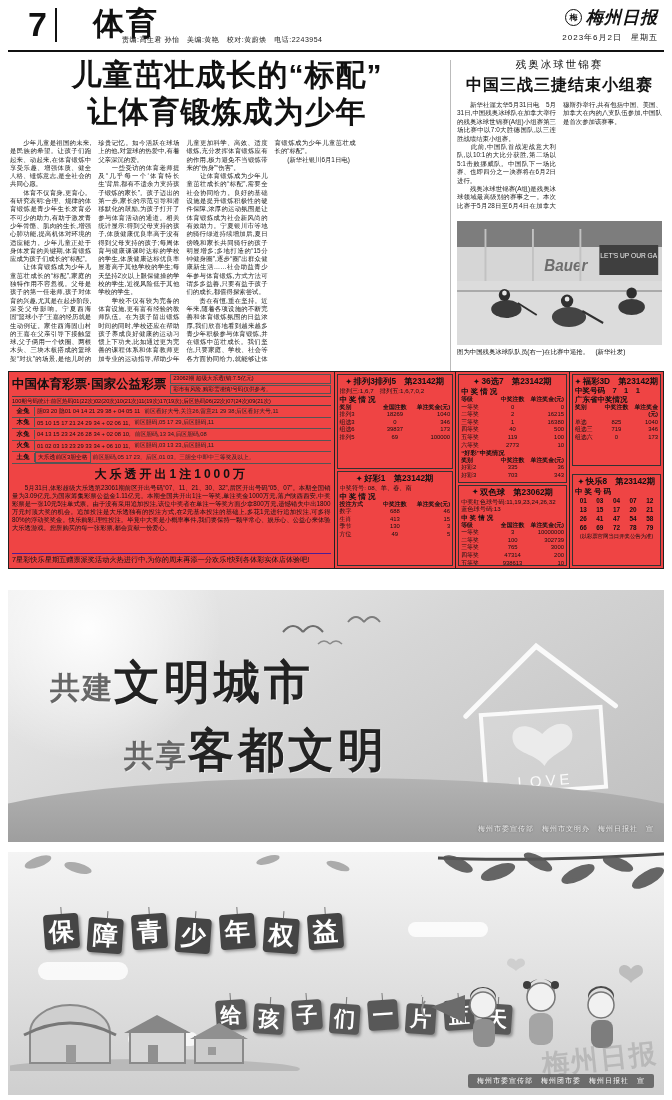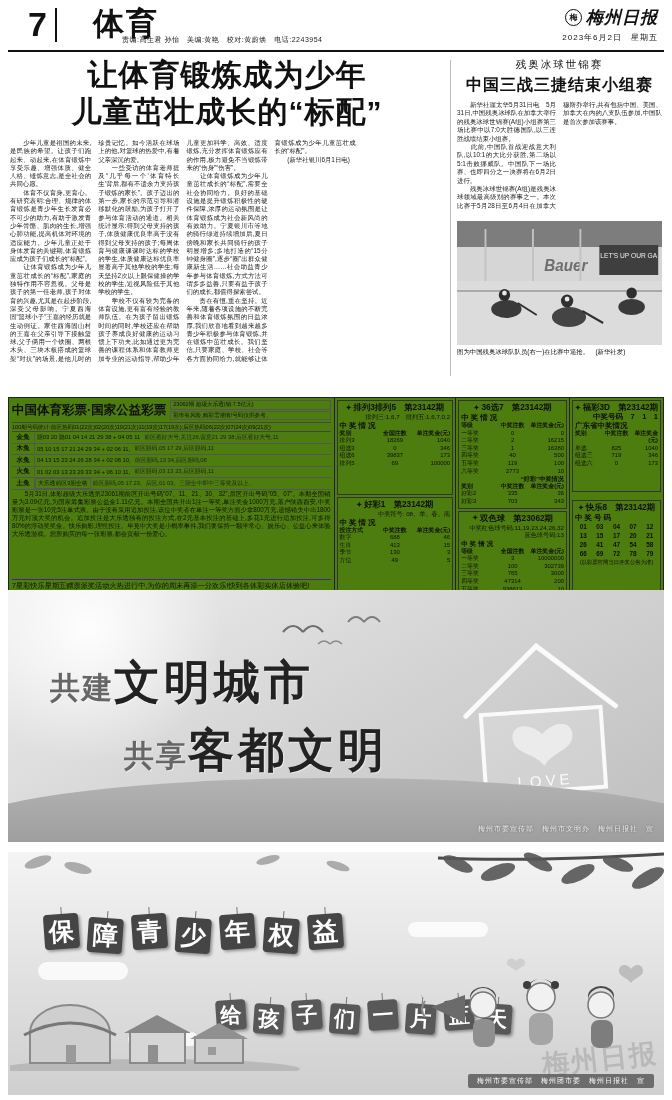--- a/index.html
+++ b/index.html
@@ -28,41 +28,41 @@
             font-family:"Liberation Sans",sans-serif;}
   .abody{margin-top:9px;height:228px;column-count:5;column-gap:7px;column-fill:auto;
          font-size:6.4px;line-height:8.3px;text-align:justify;white-space:pre-line;color:#1a1a1a;}
   .kicker{font-size:10.5px;text-align:center;letter-spacing:2px;margin-top:2px;}
   .h2{font-size:16px;font-weight:900;text-align:center;letter-spacing:1px;margin:3px 0 5px 0;}
   .hbody{height:116px;column-count:2;column-gap:7px;column-fill:auto;font-size:6.4px;line-height:8.4px;
          text-align:justify;white-space:pre-line;color:#1a1a1a;}
   .photo{margin-top:4px;width:100%;height:124px;background:#a9a9a9;position:relative;}
   .caption{font-size:6.4px;line-height:8px;margin-top:3px;text-align:justify;}
   
-  .lottery{position:absolute;top:397px;left:8px;right:8px;height:196px;border:1.5px solid #222;display:flex;background:#4d7c0f;}
+  .lottery{position:absolute;top:371px;left:8px;right:8px;height:196px;border:1.5px solid #222;display:flex;background:#ef4444;}
   .lcol1{width:325px;border-right:1px solid #222;display:flex;flex-direction:column;padding:2px 3px;}
   .lt-head{display:flex;align-items:center;gap:4px;}
   .lt-title{font-size:12.5px;font-weight:900;white-space:nowrap;}
   .lt-sub{flex:1;display:flex;flex-direction:column;gap:1px;}
   .lt-sub div{border:1px solid #555;font-size:5.6px;padding:0 2px;line-height:7.5px;white-space:nowrap;overflow:hidden;}
   .lt-stats{border-top:1px solid #444;border-bottom:1px solid #444;font-size:5.6px;line-height:8px;margin-top:2px;white-space:nowrap;overflow:hidden;}
   .zrow{display:flex;border-bottom:1px solid #555;min-height:10.5px;align-items:center;}
   .zlabel{width:22px;border-right:1px solid #555;font-size:6.5px;font-weight:bold;text-align:center;}
   .znum{font-size:5.8px;padding:0 2px;white-space:nowrap;}
   .znote{font-size:5.8px;padding:0 2px;color:#222;white-space:nowrap;overflow:hidden;flex:1;}
   .dlt-h{font-size:12px;font-weight:900;text-align:center;letter-spacing:3px;margin:2px 0 1px 0;}
   .dlt-b{font-size:6.3px;line-height:8.1px;text-align:justify;white-space:pre-line;flex:1;overflow:hidden;}
   .lt-bar{border-top:1px solid #4c1d95;font-size:7.2px;line-height:12px;white-space:nowrap;overflow:hidden;}
   .lcol{border-right:1px solid #222;display:flex;flex-direction:column;padding:2px;gap:2px;}
   .lcol:last-child{border-right:none;gap:8px;}
   .lcol2{width:119px;}.lcol3{width:111px;}.lcol4{flex:1;}
   .lbox{border:1px solid #333;flex:1;padding:1px 2px;overflow:hidden;}
   .lbox-title{display:flex;align-items:center;gap:2px;font-size:8.3px;font-weight:900;justify-content:center;white-space:nowrap;}
   .licon{font-size:7px;}
-  .lline{font-size:6.2px;text-align:right;line-height:7.5px;white-space:nowrap;overflow:hidden;}
+  .lline{font-size:6.2px;text-align:left;line-height:7.5px;white-space:nowrap;overflow:hidden;}
   .lsec{font-size:7.5px;font-weight:bold;letter-spacing:2px;line-height:9px;}
   .trow{display:flex;font-size:5.9px;line-height:7.6px;}
   .trow span{flex:1;}
   .trow span:first-child{text-align:left;}
   .trow span:nth-child(2){text-align:center;}
   .trow span:last-child{text-align:right;}
   .thead{font-weight:bold;}
   .grid5 .trow span{text-align:center !important;font-weight:bold;font-size:6.4px;line-height:9px;}
   .footnote{font-size:5.4px;text-align:center;margin-top:1px;white-space:nowrap;}
   
@@ -118,22 +118,22 @@
         <div class="mname">梅州日报</div>
       </div>
       <div class="hdate">2023年6月2日　星期五</div>
     </div>
   </div>
   <div class="hdr-rule"></div>
 
   <div class="articles">
     <div class="art-left">
       <div class="headline">
+        <div>儿童茁壮成长的“标配”</div>
         <div>让体育锻炼成为少年</div>
-        <div>儿童茁壮成长的“标配”</div>
       </div>
       <div class="abody">　　少年儿童是祖国的未来,是民族的希望。让孩子们跑起来、动起来,在体育锻炼中享受乐趣、增强体质、健全人格、锤炼意志,是全社会的共同心愿。
 　　体育不仅育身,更育心。有研究表明:合理、规律的体育锻炼是青少年生长发育必不可少的助力,有助于激发青少年骨骼、肌肉的生长,增强心肺功能,提高机体对环境的适应能力。少年儿童正处于身体发育的关键期,体育锻炼应成为孩子们成长的“标配”。
 　　让体育锻炼成为少年儿童茁壮成长的“标配”,家庭的独特作用不容忽视。父母是孩子的第一任老师,孩子对体育的兴趣,尤其是在起步阶段,深受父母影响。宁夏西海固“篮球小子”王嘉的经历就是生动例证。家住西海固山村的王嘉在父亲引导下接触篮球,父子俩用一个铁圈、两根木头、三块木板搭成的篮球架“对抗”的场景,是他儿时的珍贵记忆。如今活跃在球场上的他,对篮球的热爱中,有着父亲深沉的爱。
 　　一些受访的体育老师提及“几乎每一个‘体育特长生’背后,都有不遗余力支持孩子锻炼的家长”。孩子迈出的第一步,家长的示范引导和潜移默化的鼓励,为孩子打开了参与体育活动的通道。相关统计显示:得到父母支持的孩子,体质健康优良率高于没有得到父母支持的孩子;每周体育与健康课课时达标的学校的学生,体质健康达标优良率显著高于其他学校的学生;每天坚持2次以上眼保健操的学校的学生,近视风险低于其他学校的学生。
 　　学校不仅有较为完备的体育设施,更有富有经验的教师队伍。在为孩子留出锻炼时间的同时,学校还应在帮助孩子养成良好健康的运动习惯上下功夫,比如通过更为完善的课程体系和体育教师更加专业的运动指导,帮助少年儿童更加科学、高效、适度锻炼,充分发挥体育锻炼应有的作用,极力避免不当锻炼带来的“伤身”“伤害”。
 　　让体育锻炼成为少年儿童茁壮成长的“标配”,需要全社会协同给力。良好的基础设施是提升锻炼积极性的硬件保障,浓厚的运动氛围是让体育锻炼成为社会新风尚的有效助力。宁夏银川市等地的骑行绿道持续增加后,夏日傍晚和家长共同骑行的孩子明显增多;多地打造的“15分钟健身圈”,逐步“圈”出群众健康新生活……社会助益青少年参与体育锻炼,方式方法可谓多多益善,只要有益于孩子们的成长,都值得探索尝试。
 　　贵在有恒,重在坚持。近年来,随着各项设施的不断完善和体育锻炼氛围的日益浓厚,我们欣喜地看到越来越多青少年积极参与体育锻炼,并在锻炼中茁壮成长。我们坚信,只要家庭、学校、社会等各方面协同给力,就能够让体育锻炼成为少年儿童茁壮成长的“标配”。
 　　(新华社银川6月1日电)</div>
     </div>
@@ -205,20 +205,21 @@
           <span class="zlabel">火兔</span>
           <span class="znum">01 02 03 13 23 29 33 34 + 06 10 11,</span>
           <span class="znote">前区胆码,03 13 23,后区胆码,11</span>
         </div>
         <div class="zrow">
           <span class="zlabel">土兔</span>
           <span class="znum" style="border:1px solid #555;">大乐透前区3胆全格</span>
           <span class="znote">前区胆码,05 17 23。后区,01 03。三胆全中即中三等奖及以上。</span>
         </div>
       </div>
+      <div class="dlt-h">大乐透开出1注1000万</div>
       <div class="dlt-b">　　5月31日,体彩超级大乐透第23061期前区开出号码“07、11、21、30、32”,后区开出号码“05、07”。本期全国销量为3.09亿元,为国家筹集彩票公益金1.11亿元。本期全国共开出1注一等奖,单注奖金1000万元,落户陕西西安,中奖彩票是一张10元5注单式票。由于没有采用追加投注,该位中奖者在单注一等奖方面少拿800万元,遗憾错失中出1800万元封顶大奖的机会。追加投注是大乐透独有的投注方式,在2元基本投注的基础上,多花1元进行追加投注,可多得80%的浮动奖奖金。快乐购彩,理性投注。毕竟中大奖是小概率事件,我们要保持一颗平常心、娱乐心、公益心来体验大乐透游戏。您所购买的每一张彩票,都会贡献一份爱心。</div>
       <div class="lt-bar">7星彩快乐星期五赠票派奖活动火热进行中,为你的周末再添一分欢乐!快到各体彩实体店体验吧!</div>
     </div>
 
     <div class="lcol lcol2">
       <div class="lbox">
         <div class="lbox-title">
             <span class="licon">✦</span>
             <span>排列3排列5　第23142期</span>
           </div>

